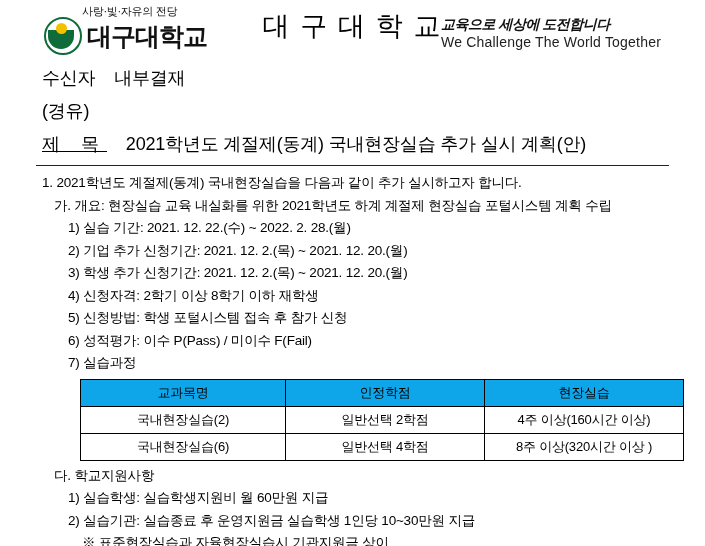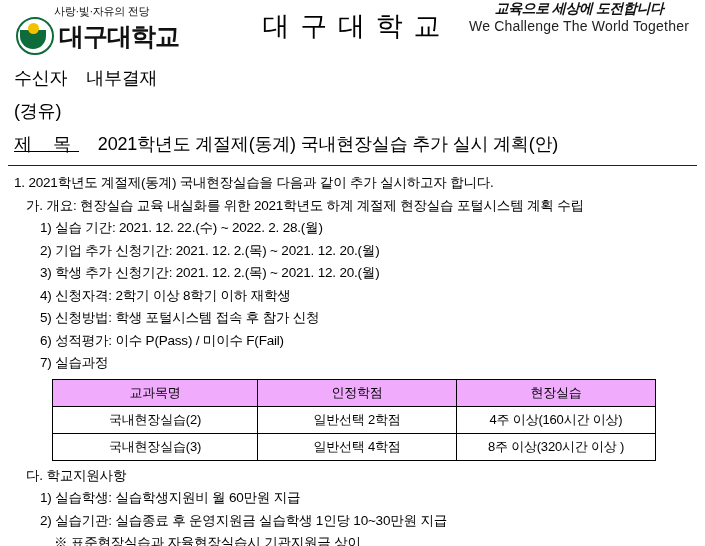--- a/index.html
+++ b/index.html
@@ -13,21 +13,21 @@
     font-family: "Liberation Sans", sans-serif;
     color: #000000;
     font-size: 13px;
     overflow: hidden;
   }
   .page {
     position: relative;
     width: 705px;
     height: 546px;
     box-sizing: border-box;
-    padding: 0 8px;
+    padding: 0 36px;
   }
 
   
   .header {
     position: relative;
     height: 58px;
   }
   .logo-block {
     position: absolute;
     left: 8px;
@@ -86,22 +86,22 @@
     top: 8px;
     text-align: center;
     font-size: 27px;
     letter-spacing: 2px;
     font-family: "Liberation Serif", serif;
     color: #000;
   }
   .slogan-right {
     position: absolute;
     right: 8px;
-    top: 0;
-    text-align: center;
+    top: 16px;
+    text-align: left;
     line-height: 1.25;
   }
   .slogan-kr {
     font-size: 14px;
     font-weight: bold;
     color: #111;
     letter-spacing: -0.5px;
     font-style: italic;
   }
   .slogan-en {
@@ -165,21 +165,21 @@
   }
   table.course th,
   table.course td {
     border: 1px solid #000;
     text-align: center;
     padding: 4px 2px;
     font-weight: normal;
     letter-spacing: -0.2px;
     height: 18px;
   }
-  table.course th { background: #f0abfc; }
+  table.course th { background: #0ea5e9; }
   .col1 { width: 34%; }
   .col2 { width: 33%; }
   .col3 { width: 33%; }
 </style>
 </head>
 <body>
 
 <div class="page">
 
   <div class="header">
@@ -237,21 +237,21 @@
             <th class="col3">현장실습</th>
           </tr>
         </thead>
         <tbody>
           <tr>
             <td>국내현장실습(2)</td>
             <td>일반선택 2학점</td>
             <td>4주 이상(160시간 이상)</td>
           </tr>
           <tr>
-            <td>국내현장실습(3)</td>
+            <td>국내현장실습(6)</td>
             <td>일반선택 4학점</td>
             <td>8주 이상(320시간 이상 )</td>
           </tr>
         </tbody>
       </table>
     </div>
 
     <div>
         <div class="p lvl2">다. 학교지원사항</div>
         <div class="p lvl3">1) 실습학생: 실습학생지원비 월 60만원 지급</div>

